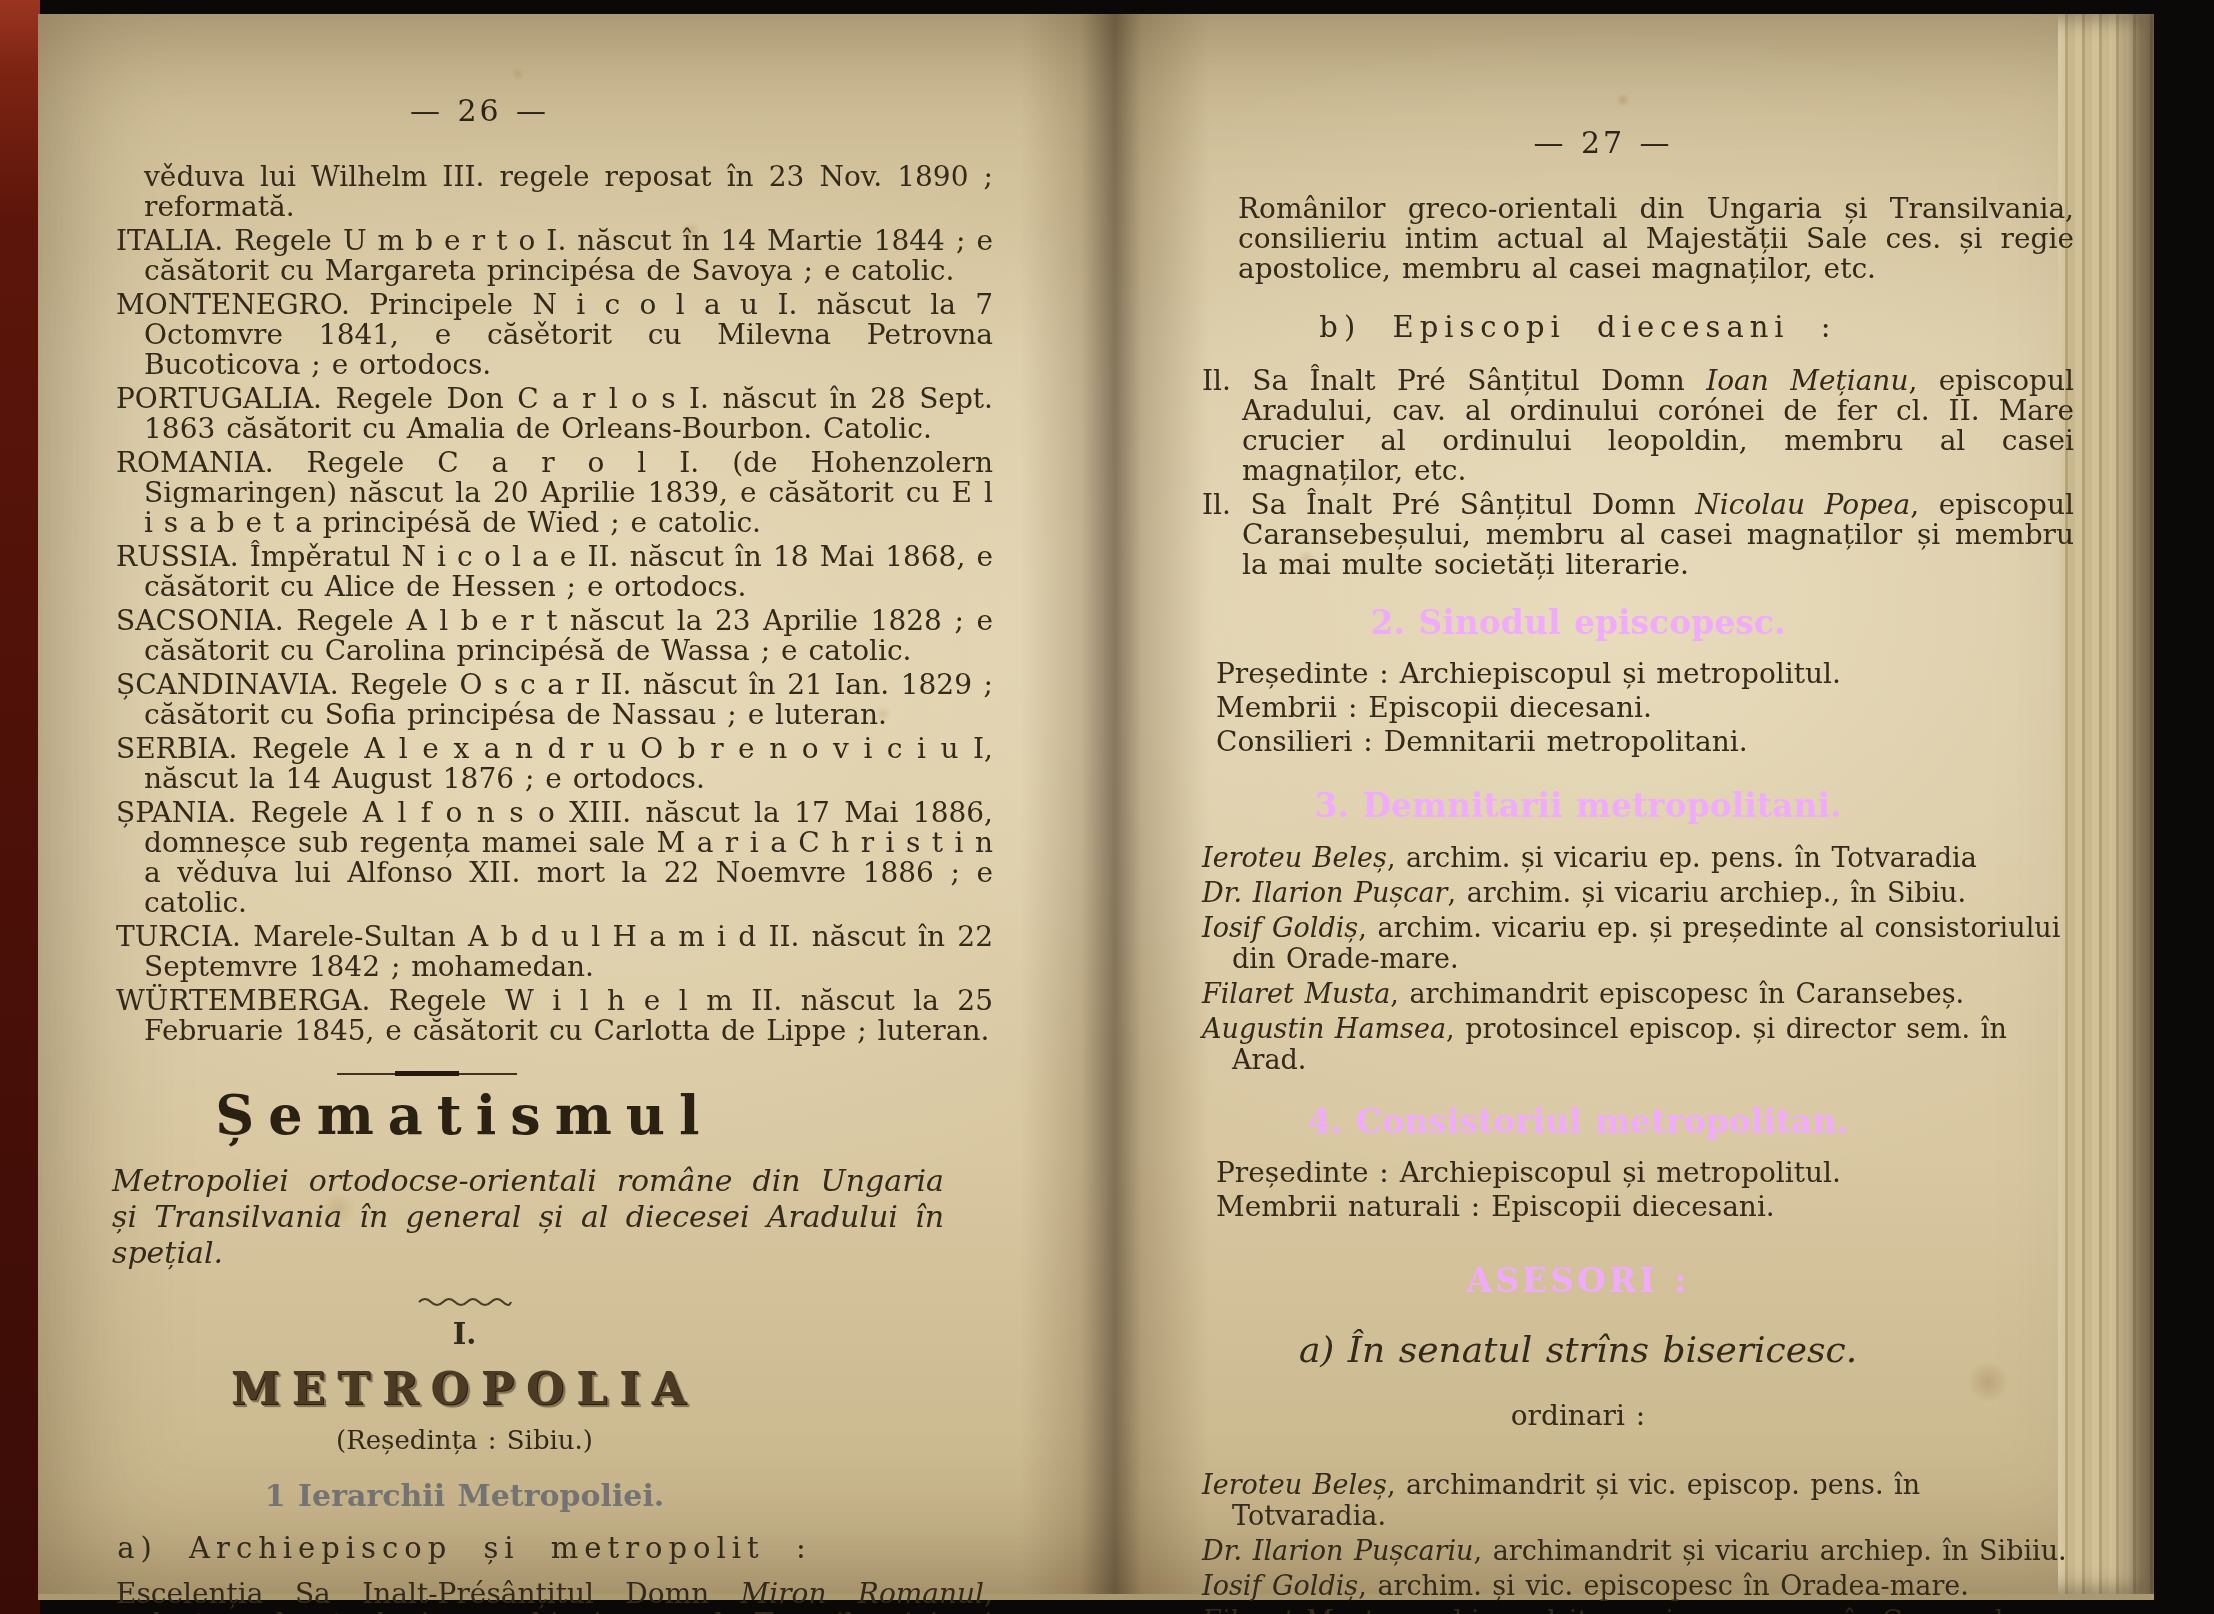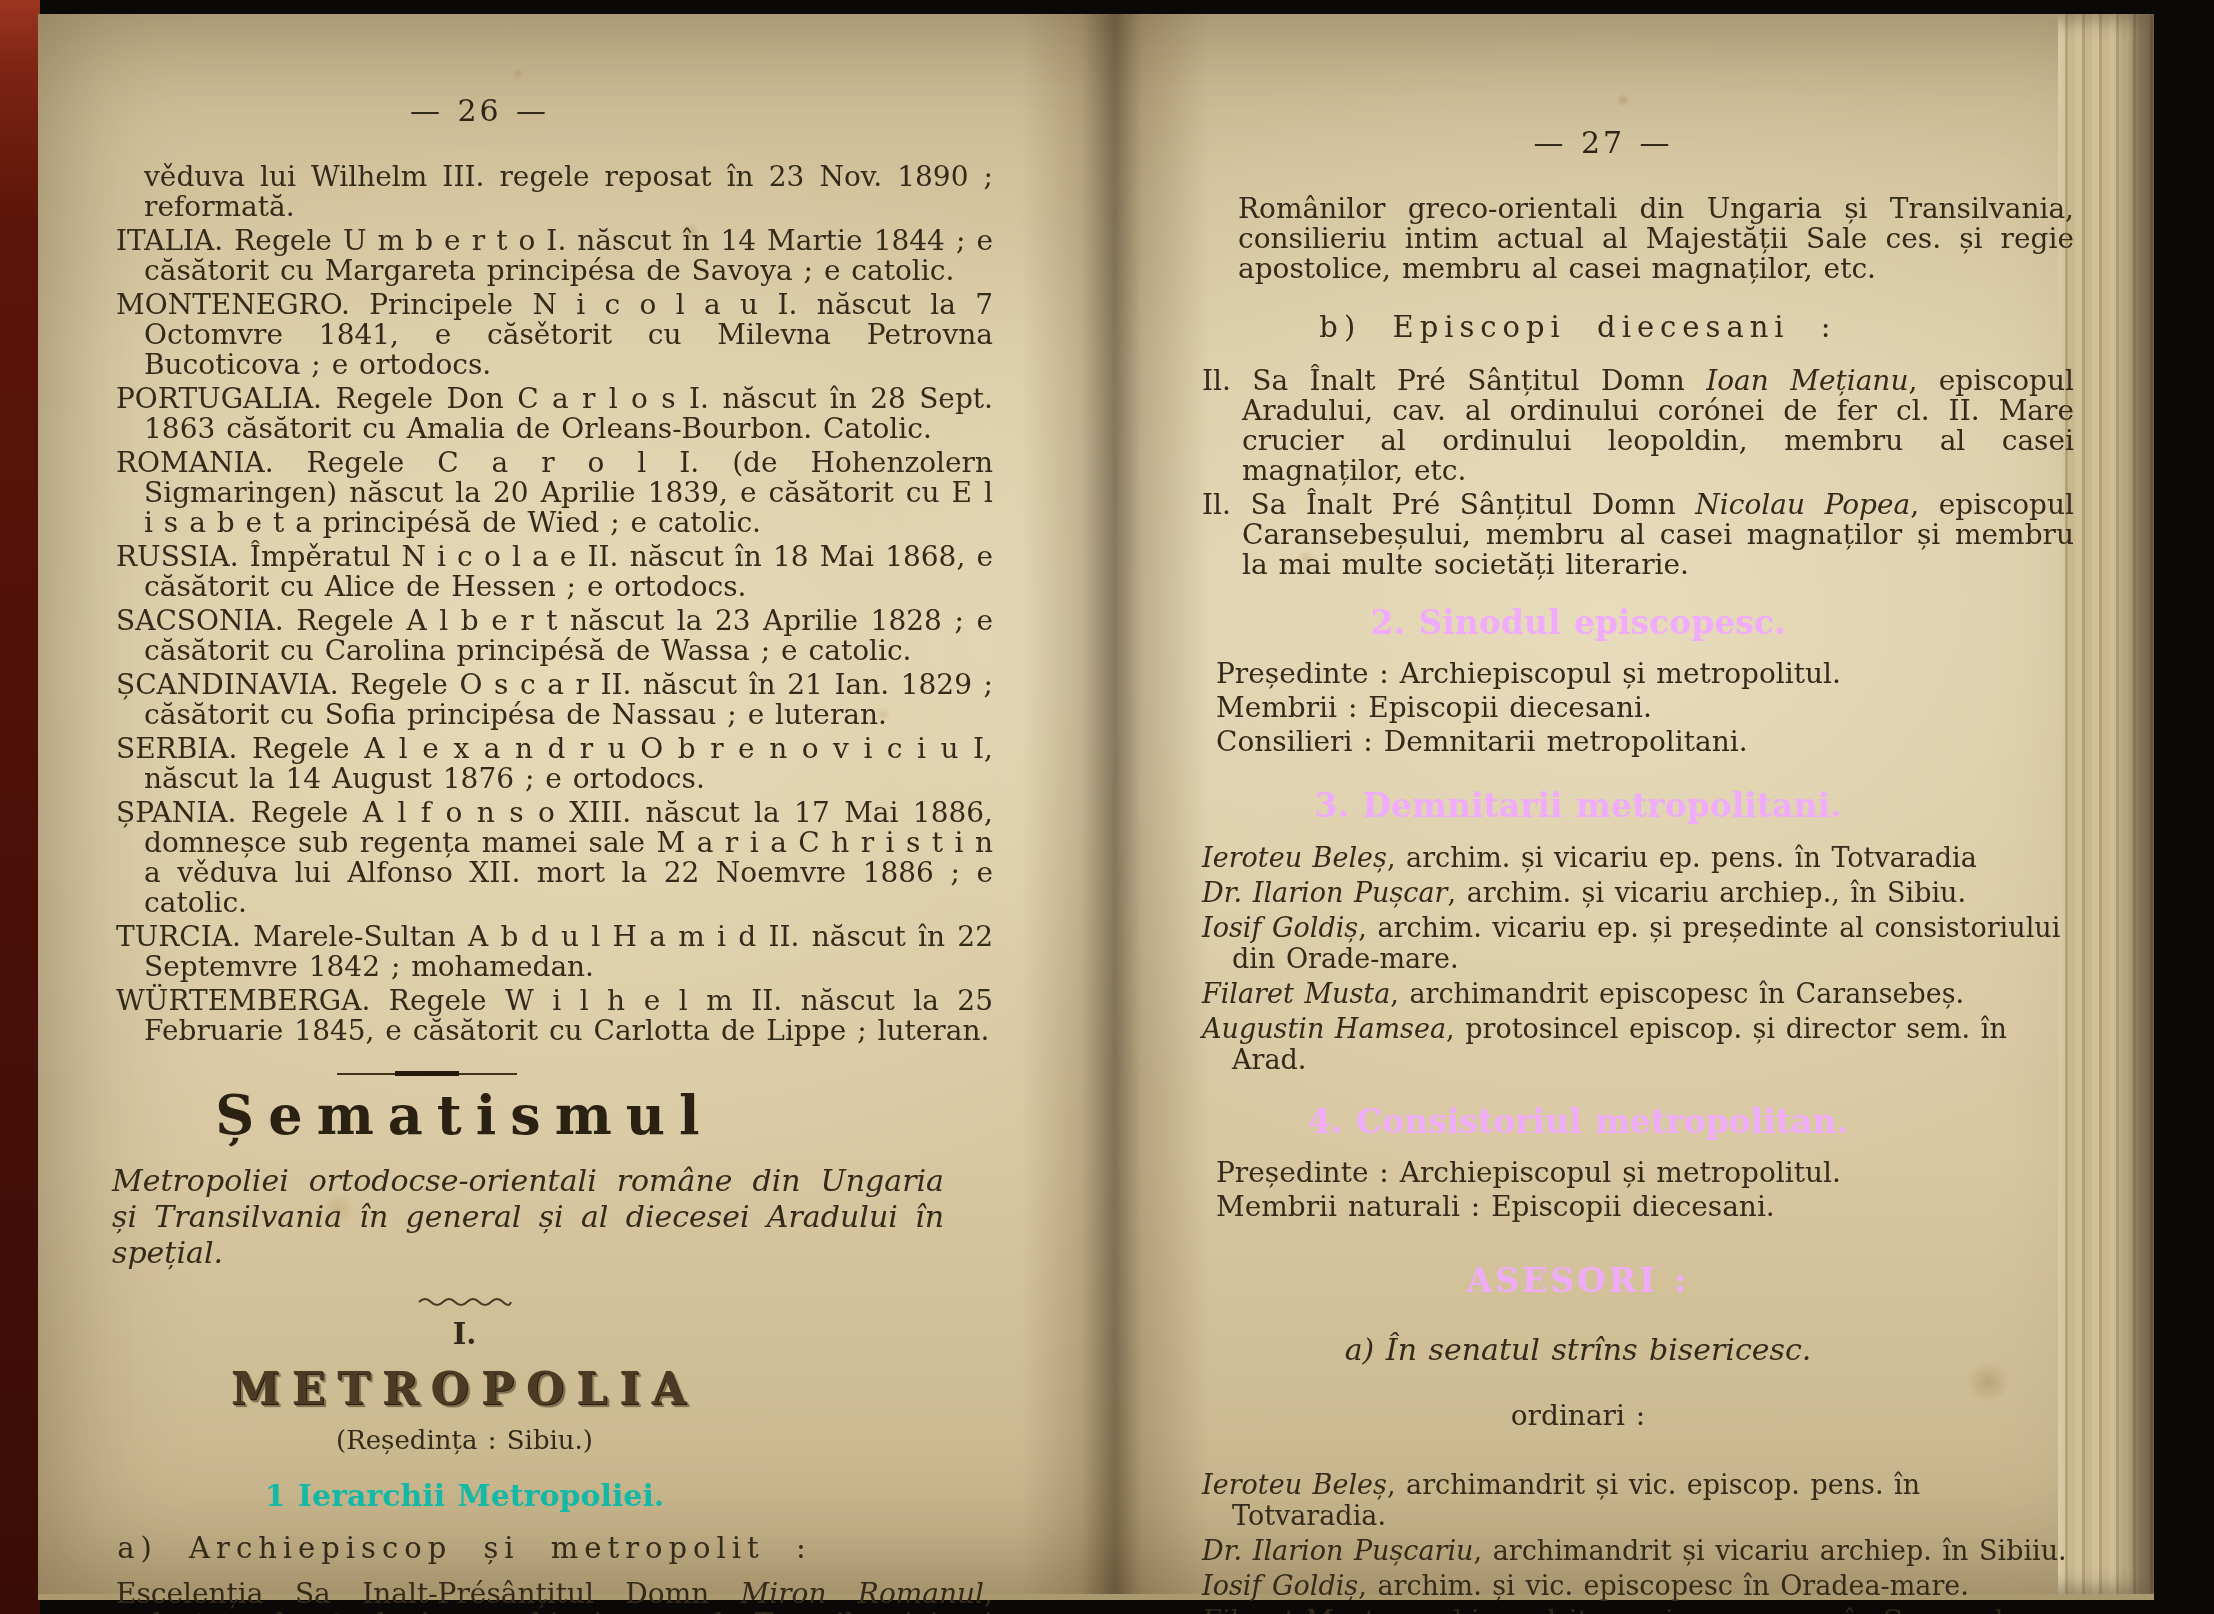--- a/index.html
+++ b/index.html
@@ -74,32 +74,32 @@
   h1.sematism{margin:6px 0 18px 0;font-size:54px;line-height:60px;letter-spacing:14px;font-weight:bold;color:#2b2113;}
   .subtitle{font-style:italic;font-size:30px;line-height:36px;width:832px;text-align:justify;margin:0;}
   .squiggle{margin:12px 0 6px 0;}
   .numeral{font-weight:bold;font-size:29px;margin:6px 0 10px 0;}
   h2.metropolia{
     margin:14px 0 10px 0;font-size:44px;line-height:52px;font-weight:bold;letter-spacing:12px;
     color:#4b3b24;
     text-shadow:1px 1px 0 #2a1f10, 2px 2px 0 #8a7452, 3px 3px 1px rgba(40,28,12,.5);
   }
   .residence{font-size:26px;margin:0 0 24px 0;}
-  h3.sect{margin:0 0 20px 0;font-size:30px;line-height:34px;font-weight:bold;color:#14b8a6;}
+  h3.sect{margin:0 0 20px 0;font-size:30px;line-height:34px;font-weight:bold;color:#737373;}
   .spacedhead{font-size:29px;letter-spacing:6px;word-spacing:16px;margin:0 0 16px 0;}
   em{font-style:italic;}
 
   .col-right .intro{margin-left:40px;}
   .bishop{padding-left:40px;text-indent:-40px;}
   .plainlines{margin-left:14px;text-align:left;}
   .roster{text-align:left;}
   .roster p{padding-left:30px;text-indent:-30px;font-size:27px;line-height:31px;}
   h3.rsect{margin:26px 0 20px 0;font-size:33px;line-height:33px;font-weight:bold;color:#f0abfc;}
   h3.asesori{margin:42px 0 0 0;letter-spacing:3px;}
-  .senate{font-style:italic;font-size:30px;margin:38px 0 0 0;}
+  .senate{font-style:italic;font-size:36px;margin:38px 0 0 0;}
   .ordinari{font-size:28px;margin:36px 0 0 0;}
   .roster.bottom{margin-top:38px;}
 </style>
 </head>
 <body>
 
 <div class="photo">
   <div class="spine"></div>
   <div class="paper"></div>
   <div class="edges"></div>

